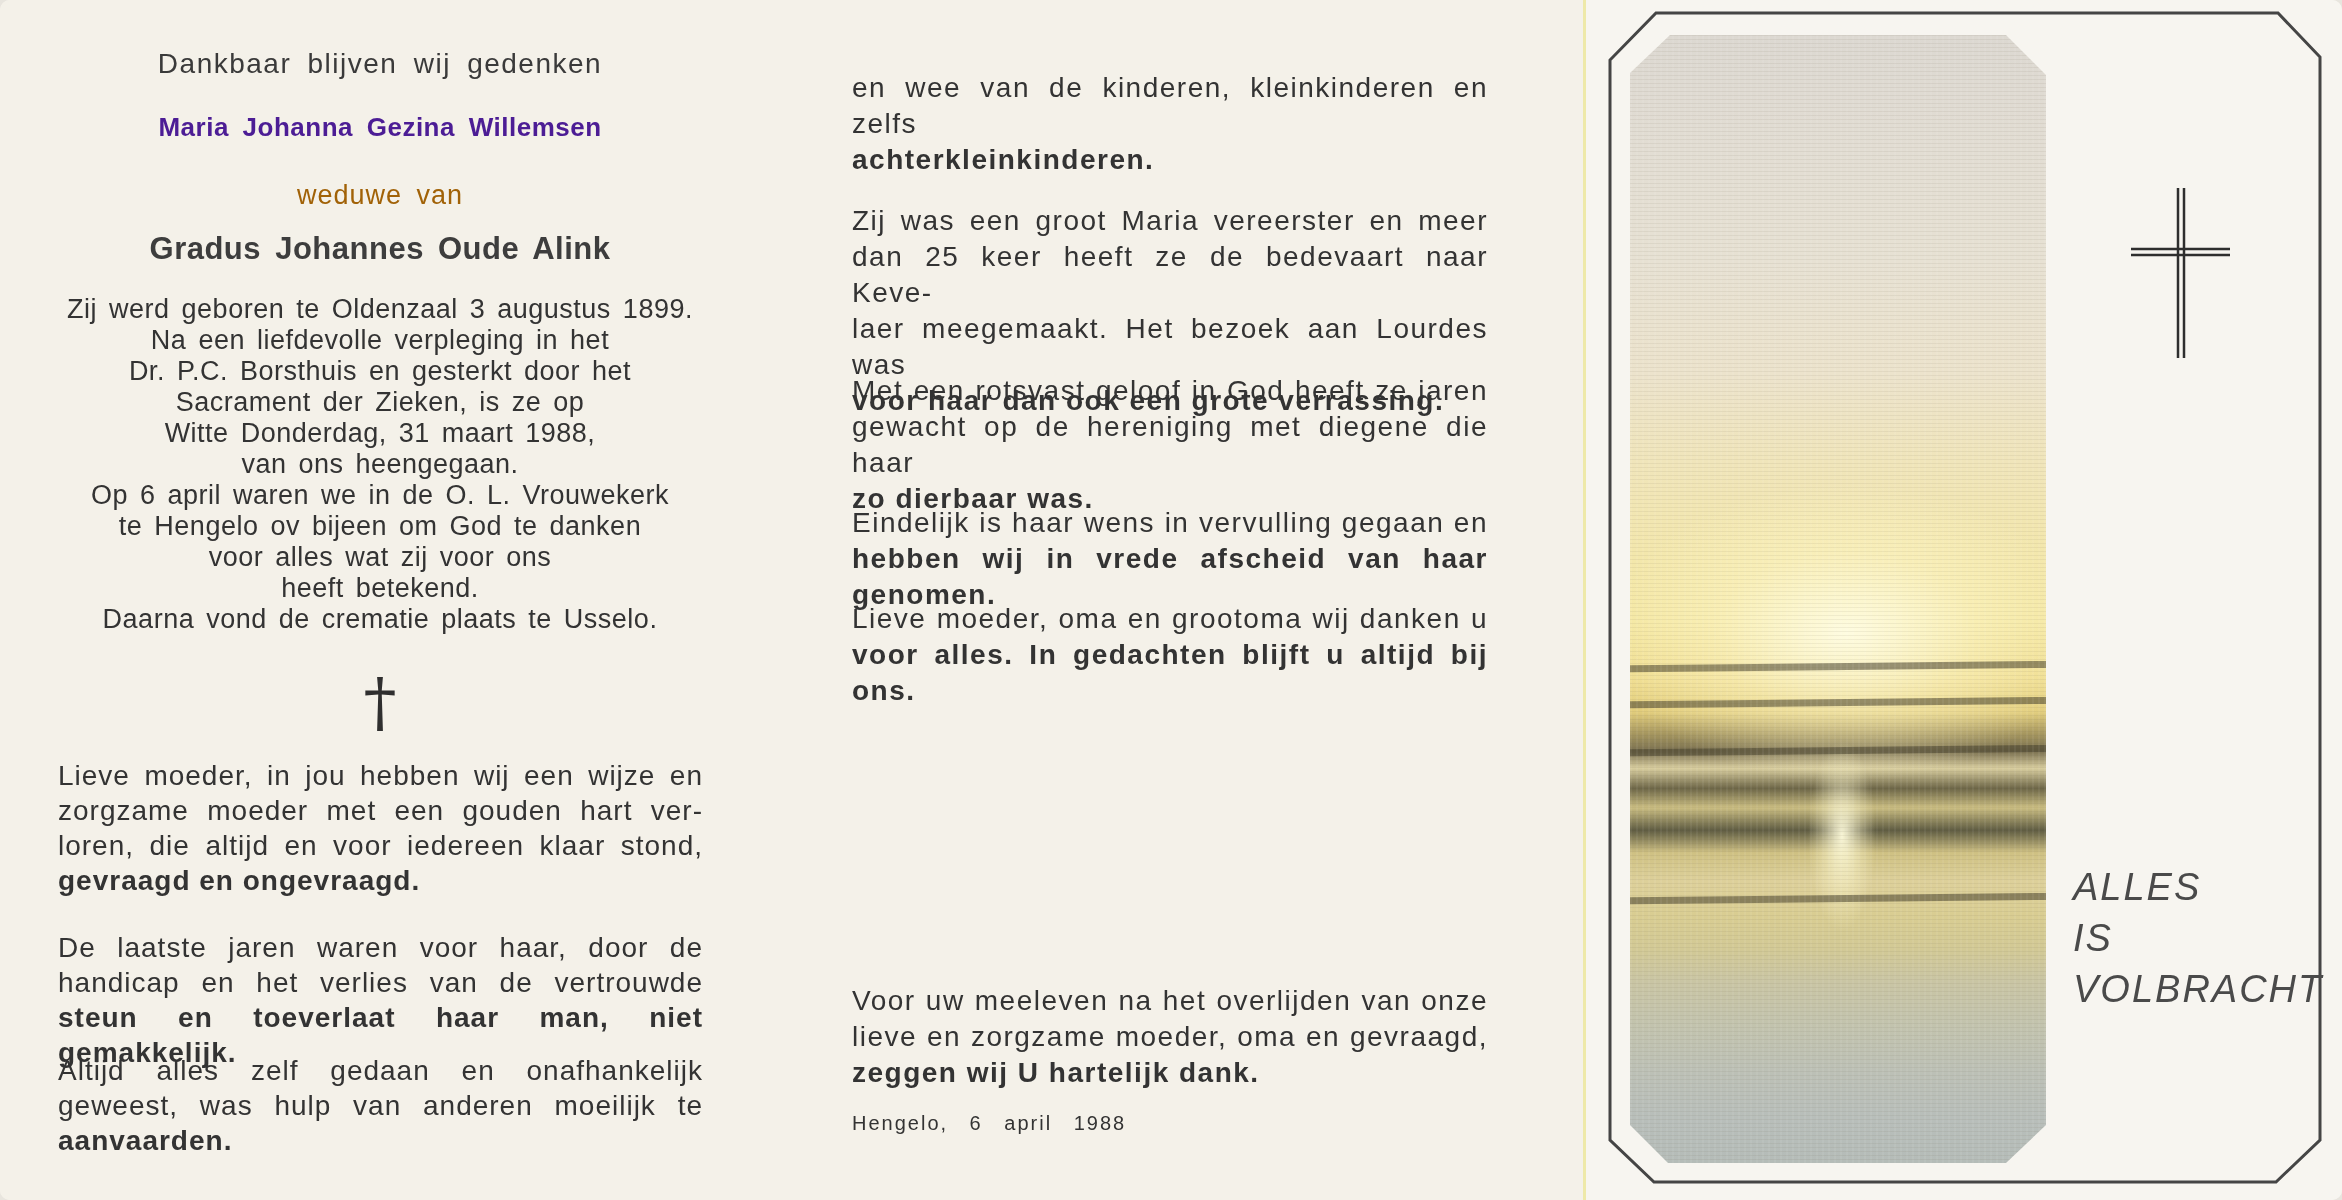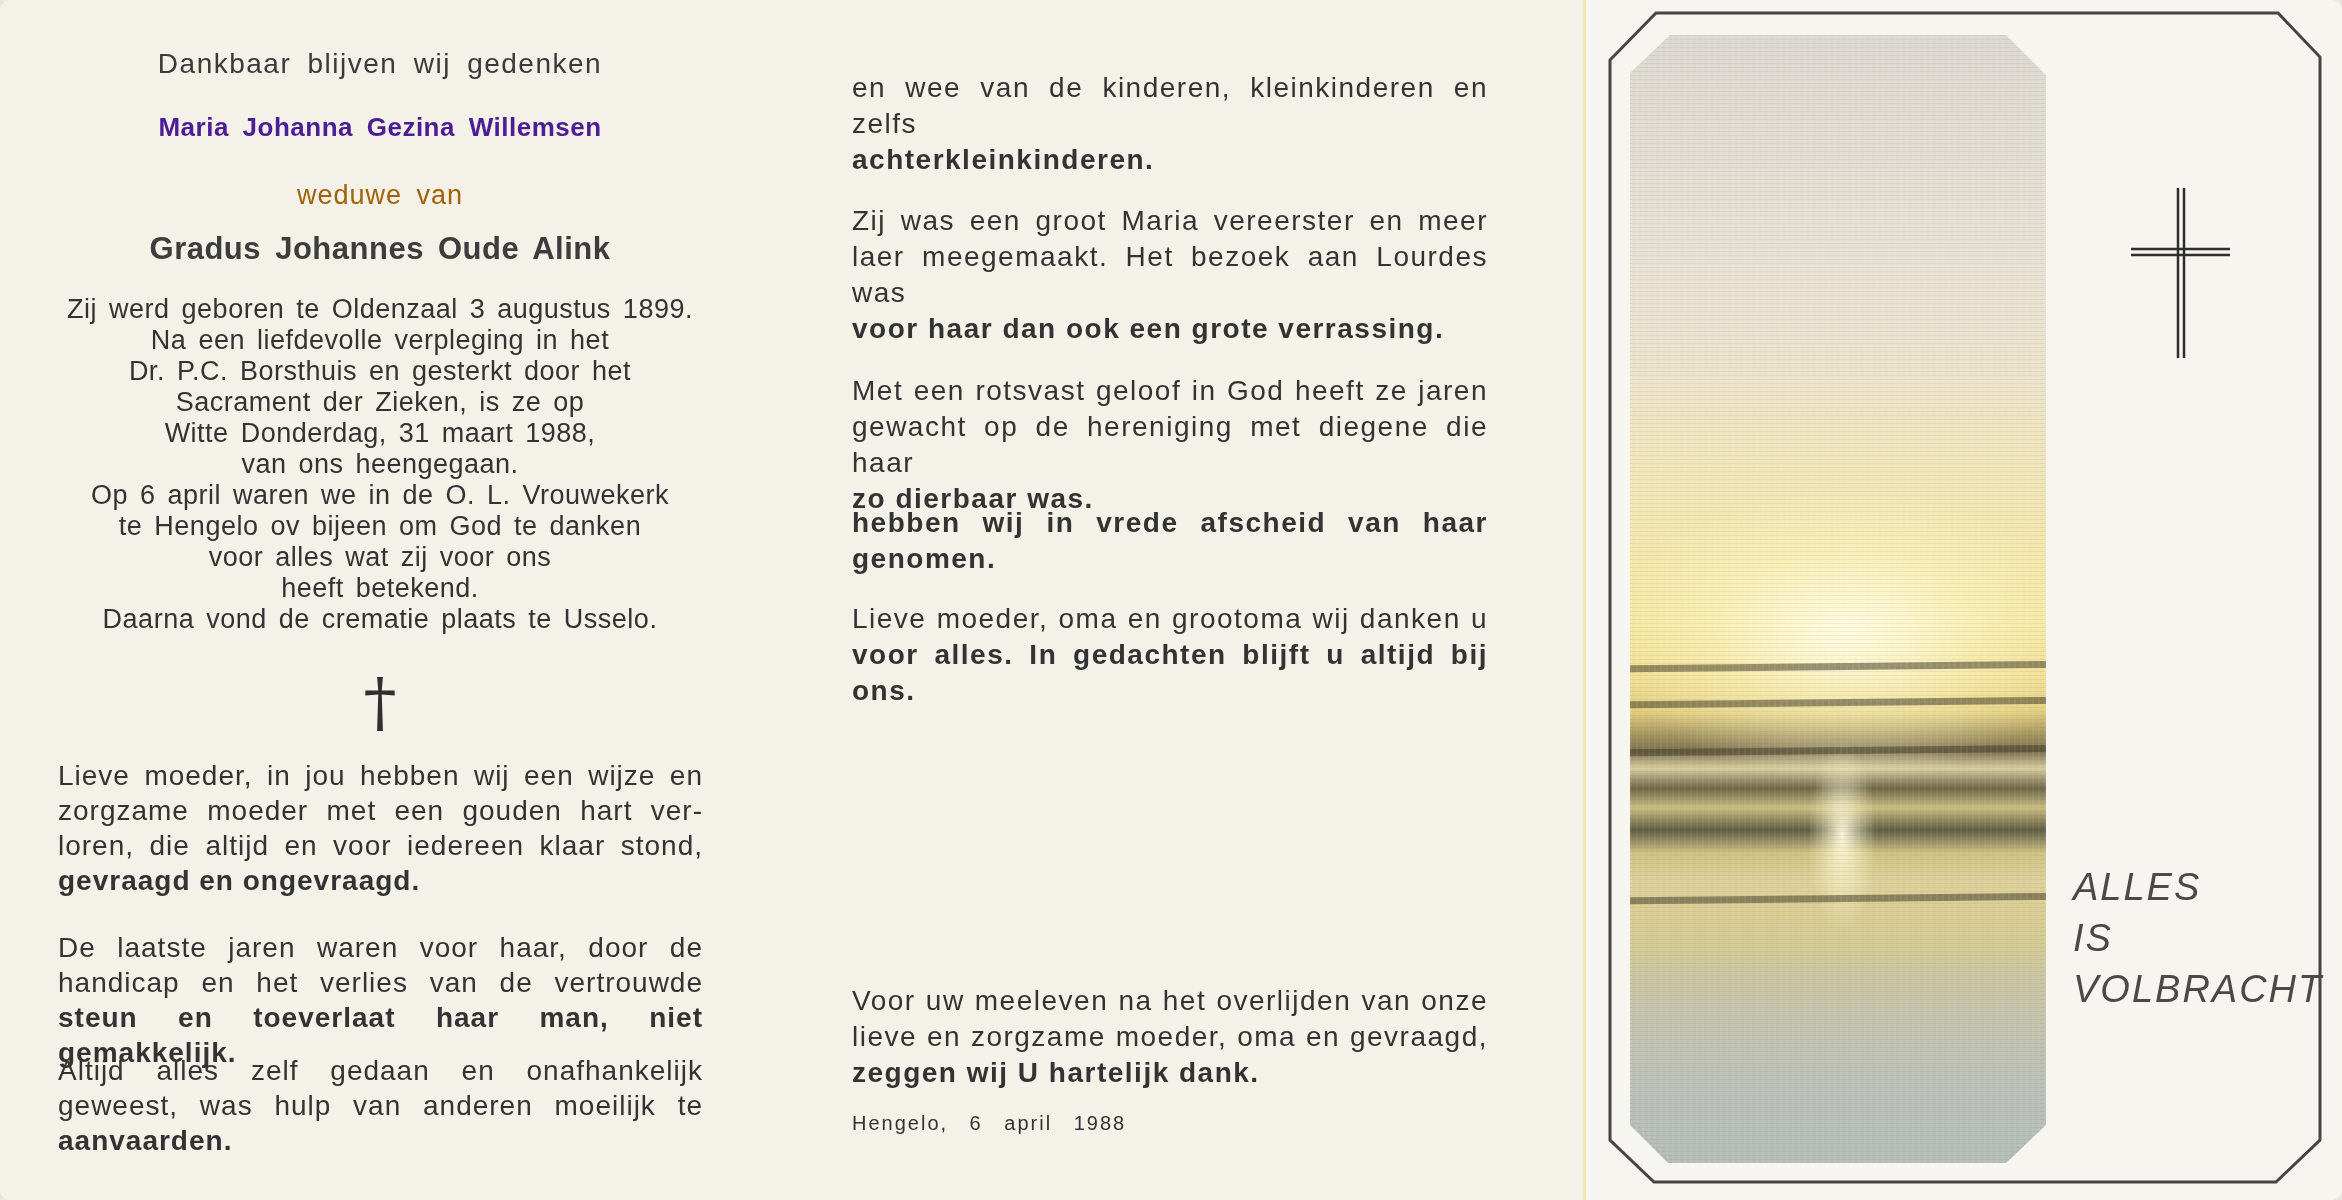--- a/index.html
+++ b/index.html
@@ -169,29 +169,31 @@
       <div class="tline">geweest, was hulp van anderen moeilijk te</div>
       <div class="tline last">aanvaarden.</div>
     </div>
 
   <div class="mid-par mp1 mode-justify">
       <div class="tline">en wee van de kinderen, kleinkinderen en zelfs</div>
       <div class="tline last">achterkleinkinderen.</div>
     </div>
   <div class="mid-par mp2 mode-justify">
       <div class="tline">Zij was een groot Maria vereerster en meer</div>
+      <div class="tline">dan 25 keer heeft ze de bedevaart naar Keve-</div>
       <div class="tline">laer meegemaakt. Het bezoek aan Lourdes was</div>
       <div class="tline last">voor haar dan ook een grote verrassing.</div>
     </div>
   <div class="mid-par mp3 mode-justify">
       <div class="tline">Met een rotsvast geloof in God heeft ze jaren</div>
       <div class="tline">gewacht op de hereniging met diegene die haar</div>
       <div class="tline last">zo dierbaar was.</div>
     </div>
   <div class="mid-par mp4 mode-justify">
+      <div class="tline">Eindelijk is haar wens in vervulling gegaan en</div>
       <div class="tline last">hebben wij in vrede afscheid van haar genomen.</div>
     </div>
   <div class="mid-par mp5 mode-justify">
       <div class="tline">Lieve moeder, oma en grootoma wij danken u</div>
       <div class="tline last">voor alles. In gedachten blijft u altijd bij ons.</div>
     </div>
   <div class="mid-par mp6 mode-justify">
       <div class="tline">Voor uw meeleven na het overlijden van onze</div>
       <div class="tline">lieve en zorgzame moeder, oma en gevraagd,</div>
       <div class="tline last">zeggen wij U hartelijk dank.</div>

